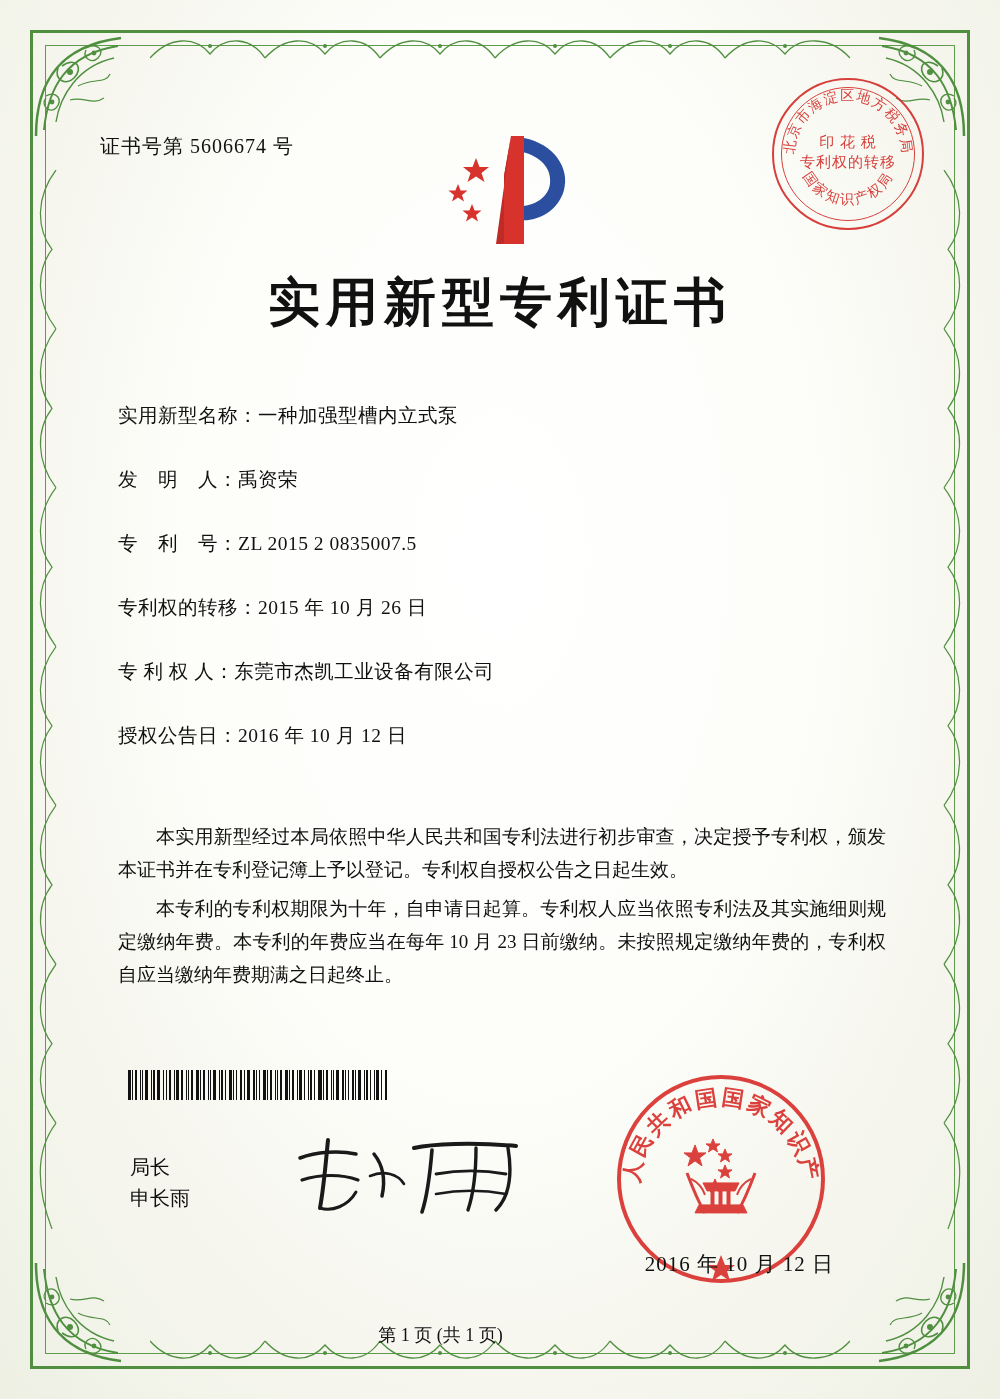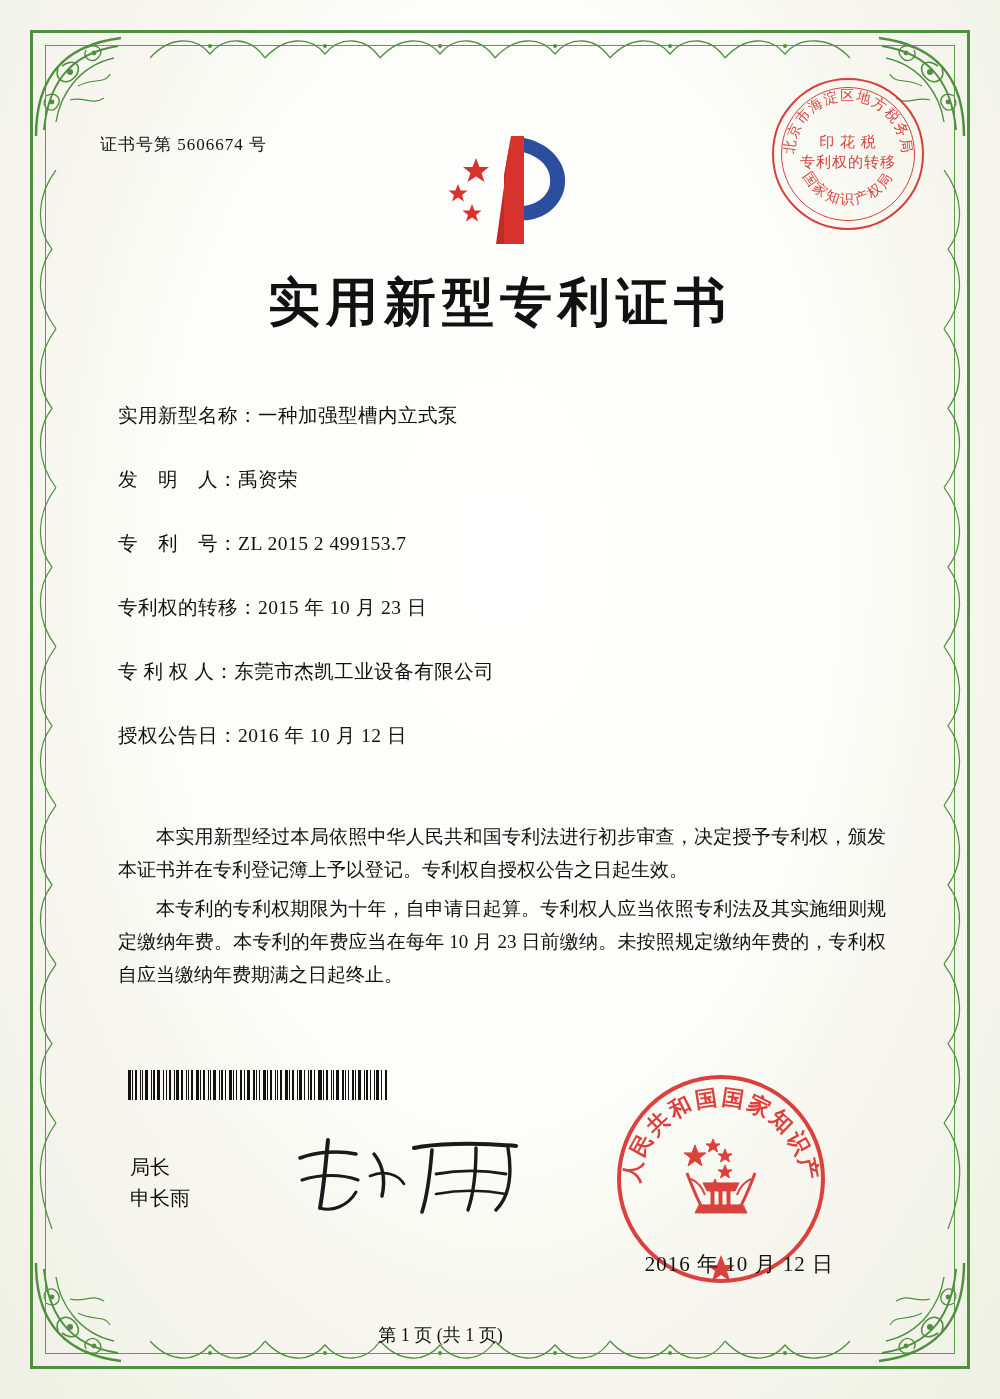--- a/index.html
+++ b/index.html
@@ -67,21 +67,21 @@
   }
   .edge-left { left: 30px; }
   .edge-right { right: 30px; transform: scaleX(-1); }
   .edge-left svg, .edge-right svg { width: 30px; height: 100%; display: block; }
 
   
   .cert-no {
     position: absolute;
     left: 100px;
     top: 133px;
-    font-size: 17px;
+    font-size: 20px;
     letter-spacing: 1px;
     color: #111;
     white-space: nowrap;
   }
 
   
   .logo {
     position: absolute;
     left: 428px;
     top: 132px;
@@ -417,24 +417,24 @@
   <div class="title">实用新型专利证书</div>
 
   <div class="fields">
     <div class="field-row">
       <span class="field-label">实用新型名称：</span><span class="field-value">一种加强型槽内立式泵</span>
     </div>
     <div class="field-row">
       <span class="field-label">发　明　人：</span><span class="field-value">禹资荣</span>
     </div>
     <div class="field-row">
-      <span class="field-label">专　利　号：</span><span class="field-value">ZL 2015 2 499153.7</span>
+      <span class="field-label">专　利　号：</span><span class="field-value">ZL 2015 2 0835007.5</span>
     </div>
     <div class="field-row">
-      <span class="field-label">专利权的转移：</span><span class="field-value">2015 年 10 月 23 日</span>
+      <span class="field-label">专利权的转移：</span><span class="field-value">2015 年 10 月 26 日</span>
     </div>
     <div class="field-row">
       <span class="field-label">专 利 权 人：</span><span class="field-value">东莞市杰凯工业设备有限公司</span>
     </div>
     <div class="field-row">
       <span class="field-label">授权公告日：</span><span class="field-value">2016 年 10 月 12 日</span>
     </div>
   </div>
 
   <div class="body-text">

